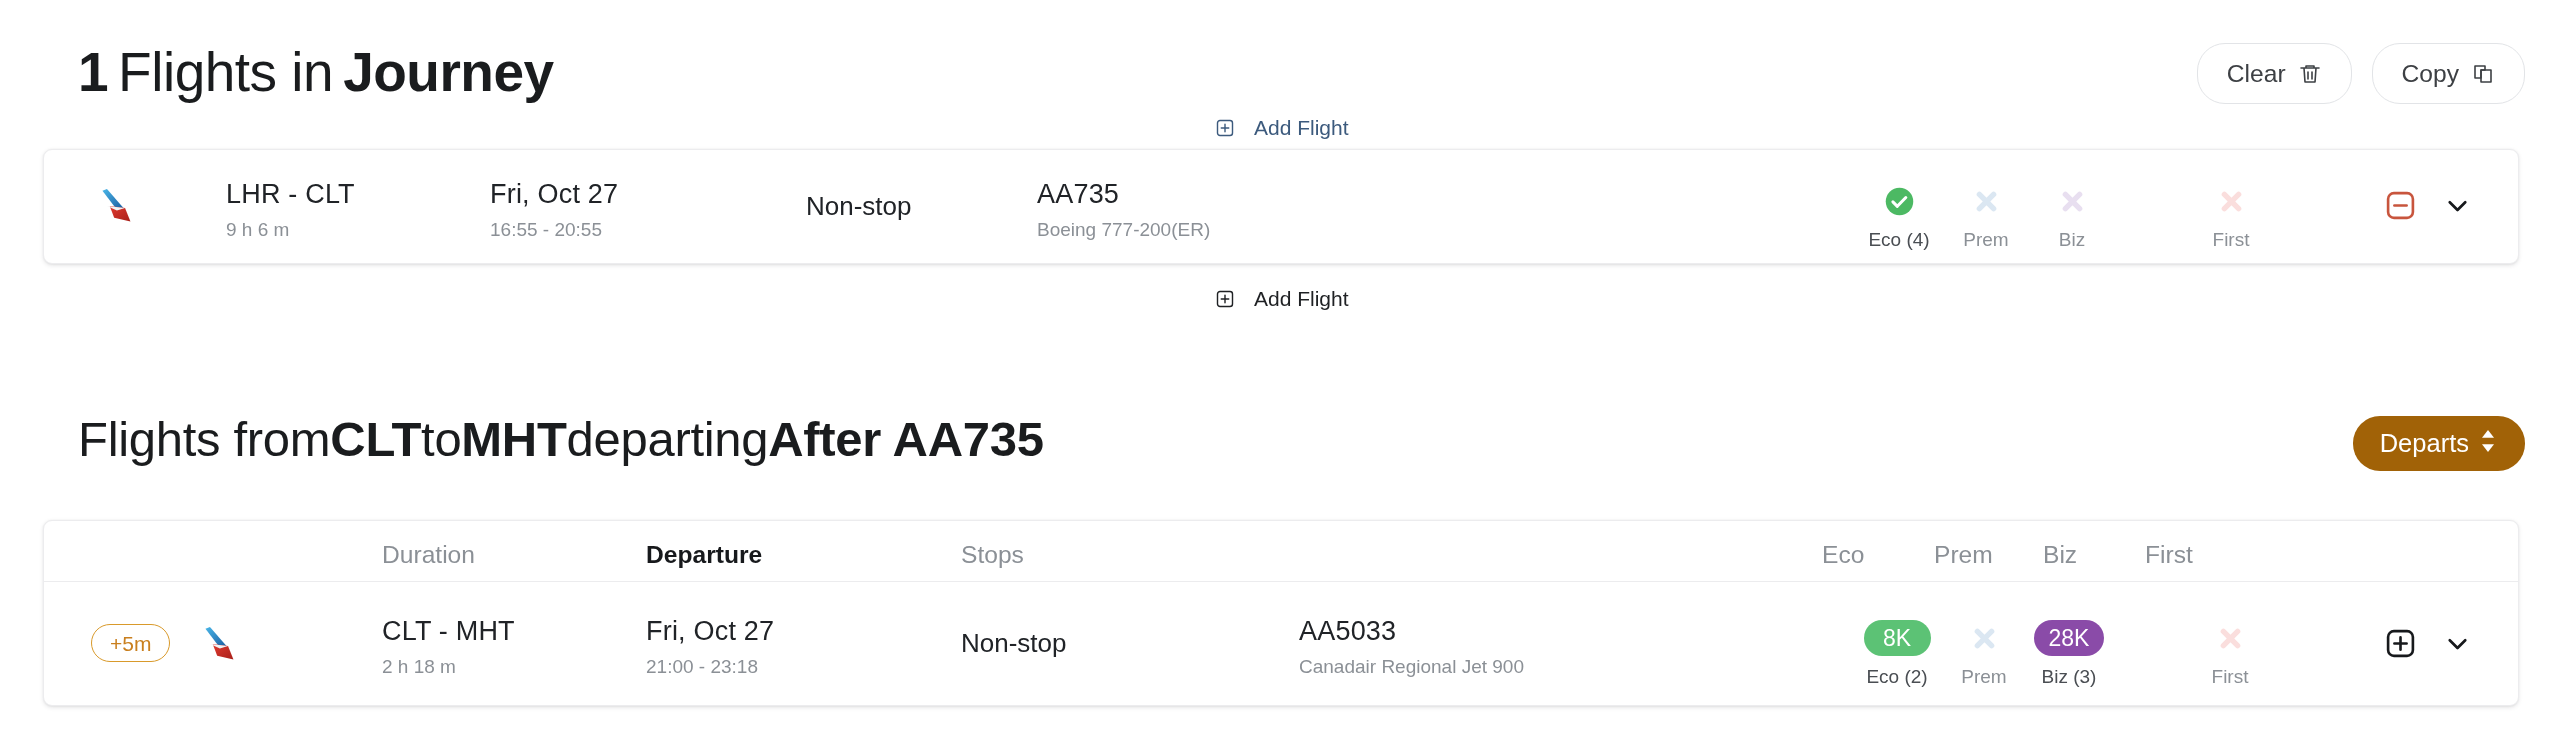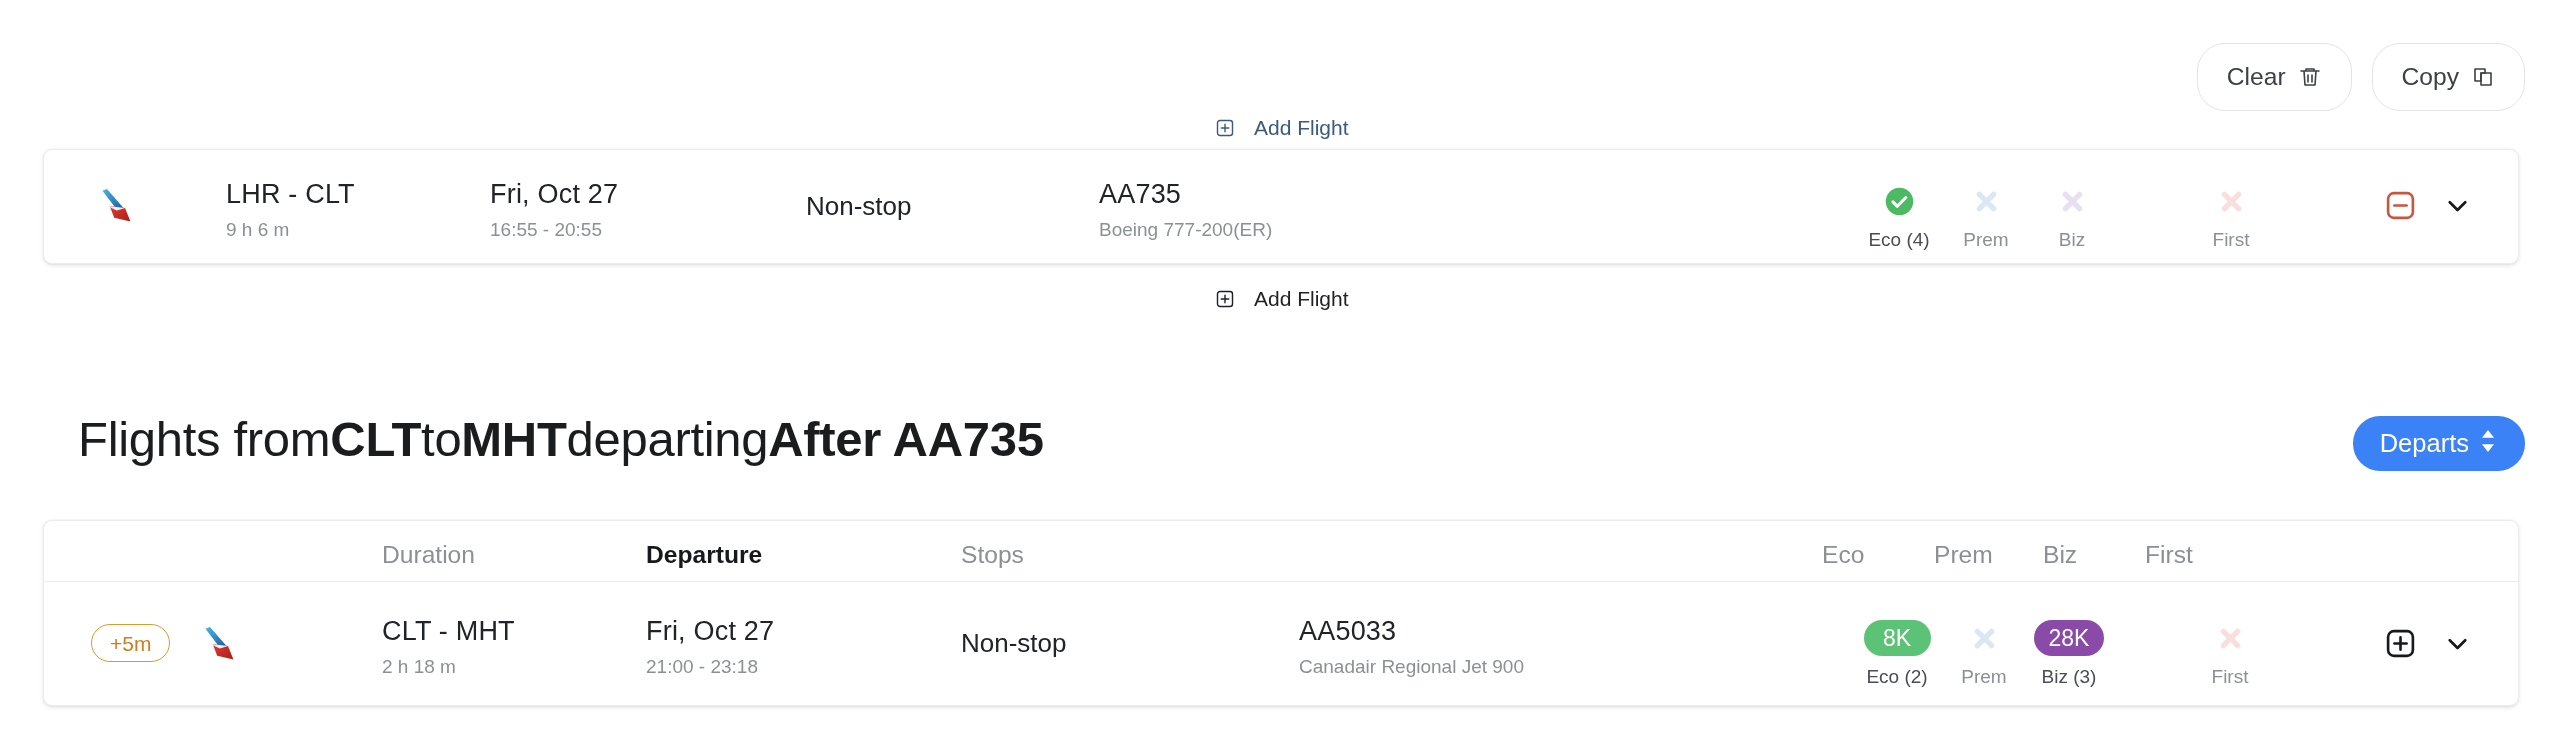--- a/index.html
+++ b/index.html
@@ -32,21 +32,21 @@
   .journey-title .b { font-weight: 700; }
   .journey-title .sp { display: inline-block; width: 10px; }
 
   .header-actions {
     position: absolute;
     right: 51px; top: 43px;
     display: flex; gap: 20px;
   }
   .pill-btn {
     display: inline-flex; align-items: center; gap: 12px;
-    height: 68px; padding: 0 29px;
+    height: 61px; padding: 0 29px;
     border: 1.4px solid #e2e4e7;
     border-radius: 28px;
     background: #ffffff;
     font-size: 24.6px;
     color: #3d4044;
     cursor: pointer;
     white-space: nowrap;
   }
   .pill-btn svg { display: block; }
 
@@ -170,35 +170,38 @@
     white-space: nowrap;
   }
   .section-title .b { font-weight: 700; }
 
   .sort-btn {
     position: absolute;
     right: 51px; top: 416px;
     display: inline-flex; align-items: center; gap: 9px;
     height: 55px; padding: 0 27px;
     border-radius: 27px;
-    background: #3b82f6;
+    background: #a16207;
     color: #ffffff;
     font-size: 25.5px;
     border: none;
     cursor: pointer;
     white-space: nowrap;
     font-family: "Liberation Sans", sans-serif;
   }
 </style>
 </head>
 <body>
 
 <div class="page">
 
   <div class="journey-header">
+    <div class="journey-title">
+      <span class="b">1</span><span class="sp"></span><span>Flights in</span><span class="sp"></span><span class="b">Journey</span>
+    </div>
 
     <div class="header-actions">
       <button class="pill-btn">
         <span>Clear</span>
         <span>
           <svg width="24" height="24" viewBox="0 0 24 24" fill="none" stroke="#3d4044" stroke-width="1.6" stroke-linecap="round" stroke-linejoin="round">
             <path d="M3 6h18M8 6V4h8v2M6 6l1 14h10l1-14"></path>
             <path d="M10 10v7M14 10v7"></path>
           </svg>
         </span>
@@ -253,21 +256,21 @@
 
       <div class="cell" style="left:446px; top:31px;">
         <div class="main">Fri, Oct 27</div>
         <div class="sub">16:55 - 20:55</div>
       </div>
 
       <div class="cell" style="left:762px; top:43px;">
         <div class="plain">Non-stop</div>
       </div>
 
-      <div class="cell" style="left:1055px; top:31px;">
+      <div class="cell" style="left:993px; top:31px;">
         <div class="main">AA735</div>
         <div class="sub">Boeing 777-200(ER)</div>
       </div>
 
       <div class="cabin" style="left:1787px; top:33px;">
         <div class="mark">
           <svg width="33" height="33" viewBox="0 0 24 24">
             <circle cx="12" cy="12" r="10" fill="#4cb963"></circle>
             <path d="M7.2 12.3l3.2 3.2 6.2-6.4" fill="none" stroke="#ffffff" stroke-width="2.2" stroke-linecap="round" stroke-linejoin="round"></path>
           </svg>

